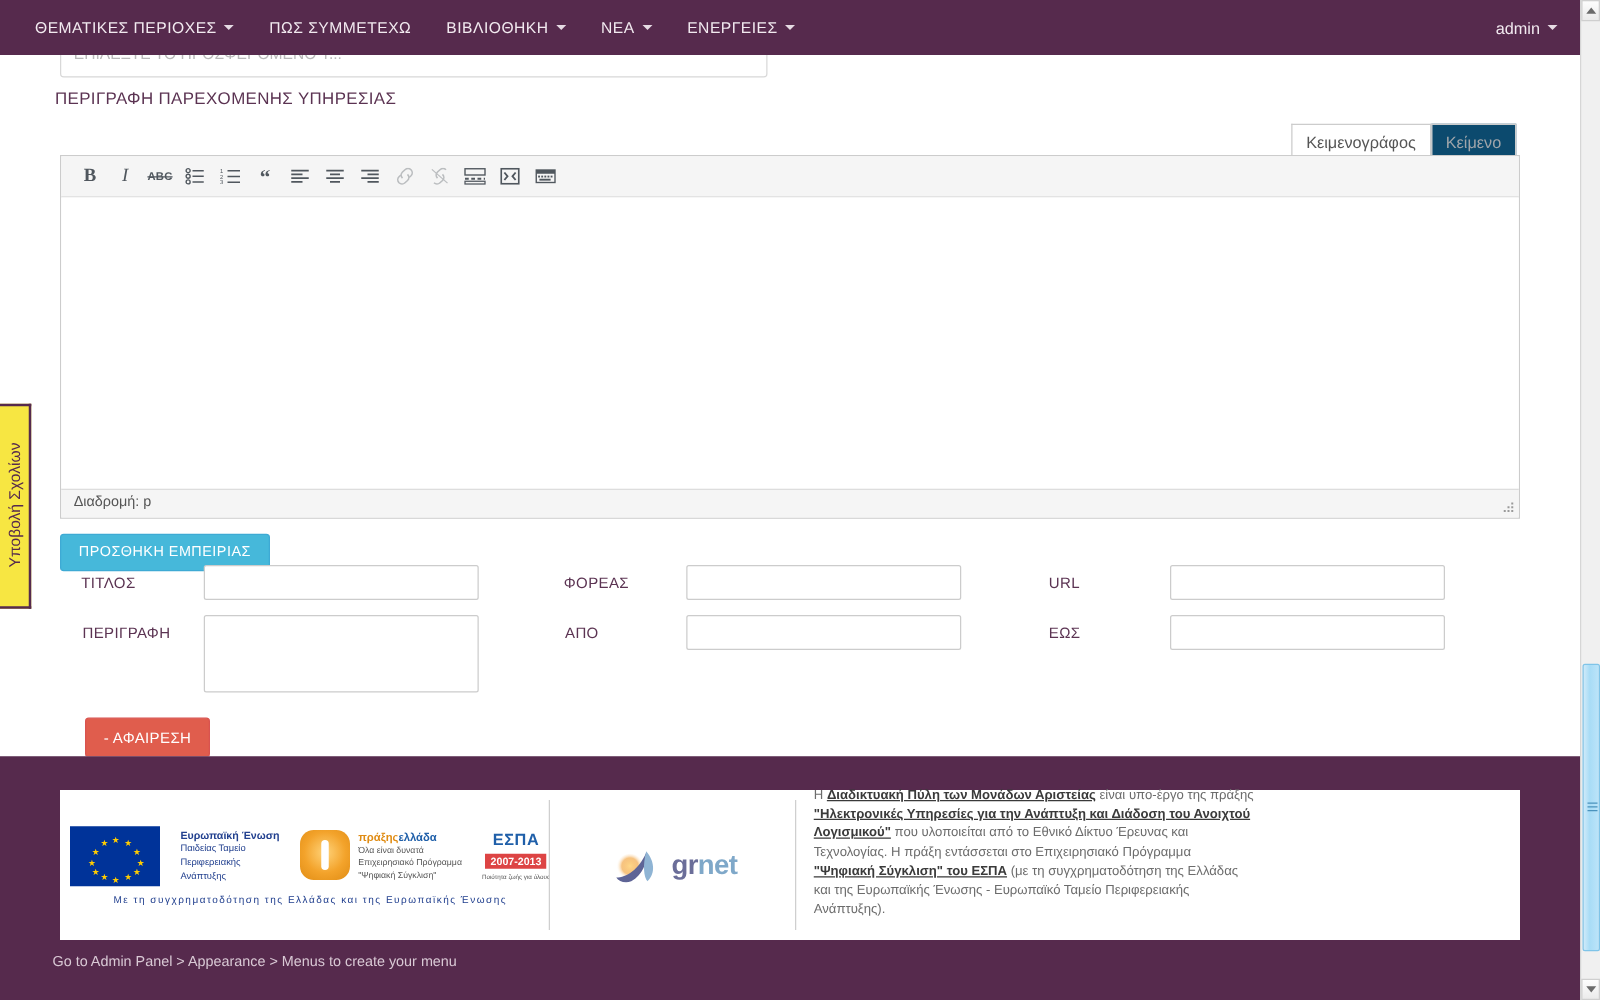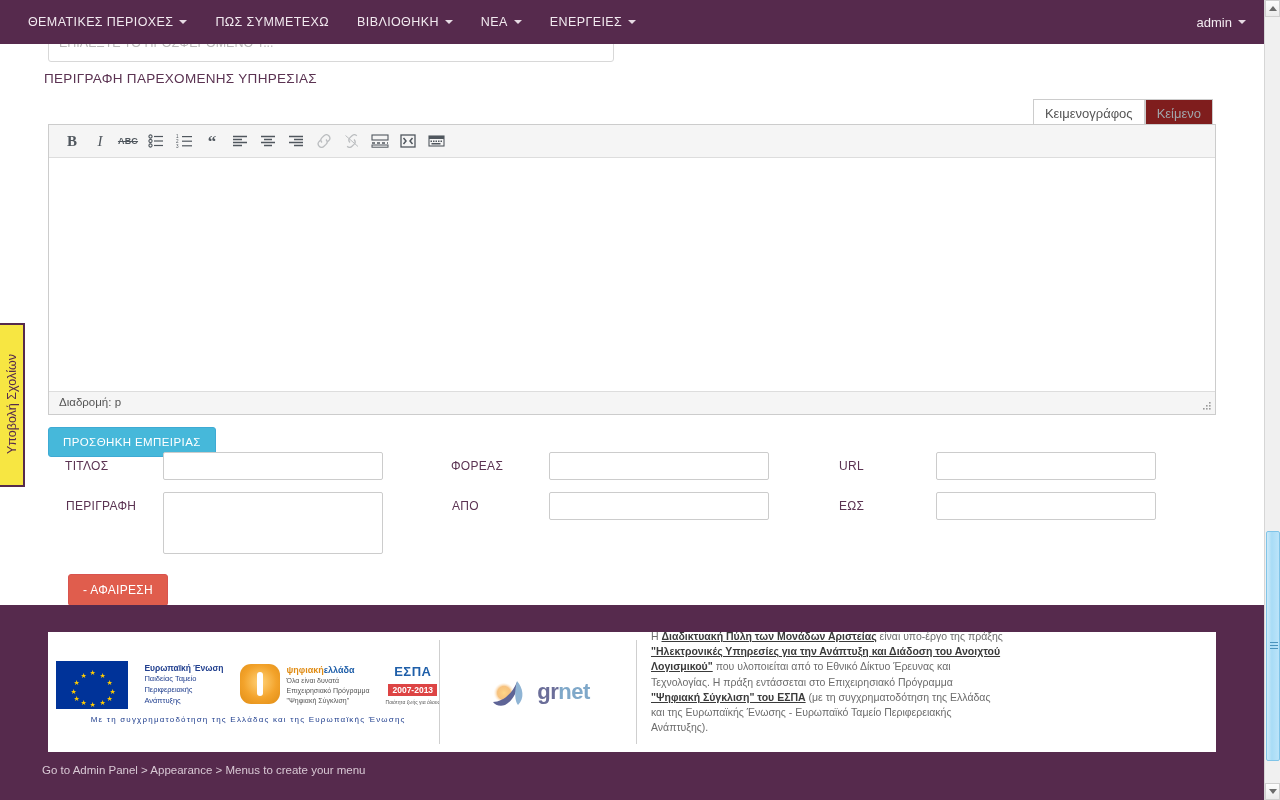--- a/index.html
+++ b/index.html
@@ -72,21 +72,21 @@
   }
 
   
   .ed-tabs {
     position: absolute; right: 51px; top: 54px;
     display: flex; align-items: flex-end;
   }
   .ed-tab {
     font-size: 13px; padding: 6px 11px 7px;
     border: 1px solid #ccc; border-bottom: none;
-    background: #7f1d1d; color: #a0a5aa;
+    background: #0c4a6e; color: #a0a5aa;
     cursor: pointer; line-height: 1.2;
   }
   .ed-tab.active {
     background: #fff; color: #555;
     border-color: #ccc; position: relative; top: 1px;
     padding-bottom: 8px;
   }
 
   
   .editor-wrap {
@@ -534,21 +534,21 @@
             <b>Ευρωπαϊκή Ένωση</b>
             <span>Παιδείας Ταμείο</span><br>
             <span>Περιφερειακής</span><br>
             <span>Ανάπτυξης</span>
           </div>
 
           <div class="dig-logo">
             <div class="dig-circle"></div>
             <div class="dig-txt">
               <div class="dg1">
-                <i>ψηφιακή</i><u>ελλάδα</u>
+                <i>πράξης</i><u>ελλάδα</u>
               </div>
               <div>Όλα είναι δυνατά</div>
               <div>Επιχειρησιακό Πρόγραμμα</div>
               <div>"Ψηφιακή Σύγκλιση"</div>
             </div>
           </div>
 
           <div class="espa-box">
             <div class="espa-title">ΕΣΠΑ</div>
             <div class="espa-years">2007-2013</div>

